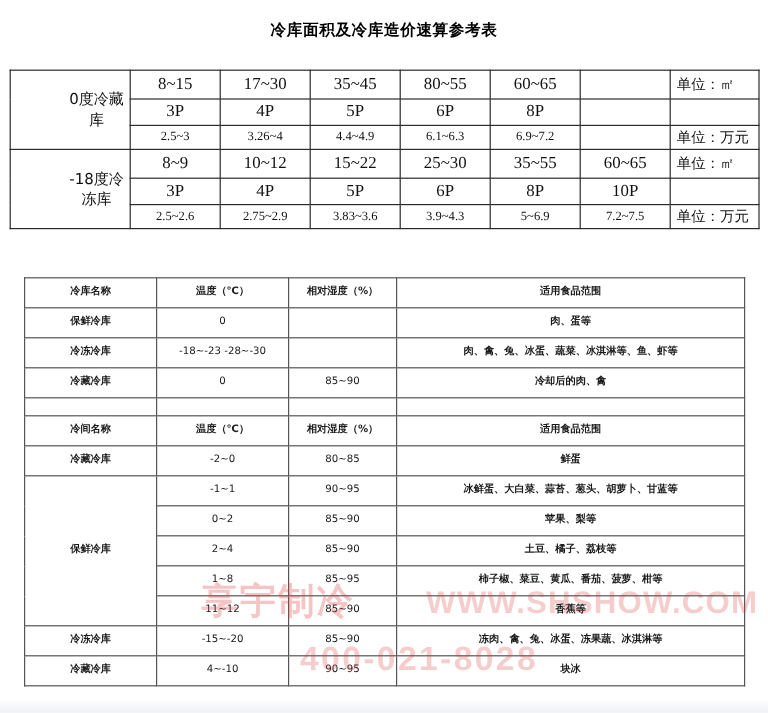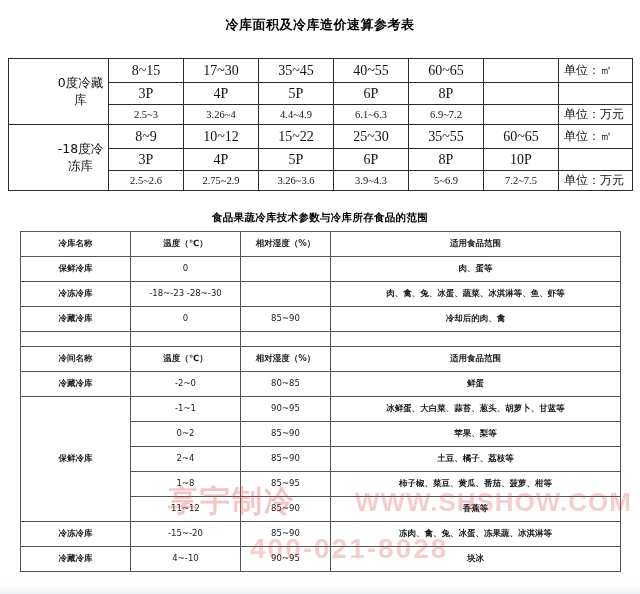--- a/index.html
+++ b/index.html
@@ -180,21 +180,21 @@
         <col style="width:75px">
         <col style="width:74px">
       </colgroup>
       <tbody>
 
         <tr>
           <td class="lbl" rowspan="3">0度冷藏库</td>
           <td class="r-big">8~15</td>
           <td class="r-big">17~30</td>
           <td class="r-big">35~45</td>
-          <td class="r-big">40~55</td>
+          <td class="r-big">80~55</td>
           <td class="r-big">60~65</td>
           <td class="r-big"></td>
           <td class="r-big unit">单位：㎡</td>
         </tr>
         <tr>
           <td class="r-mid">3P</td>
           <td class="r-mid">4P</td>
           <td class="r-mid">5P</td>
           <td class="r-mid">6P</td>
           <td class="r-mid">8P</td>
@@ -226,31 +226,30 @@
           <td class="r-mid">4P</td>
           <td class="r-mid">5P</td>
           <td class="r-mid">6P</td>
           <td class="r-mid">8P</td>
           <td class="r-mid">10P</td>
           <td class="r-mid unit"></td>
         </tr>
         <tr>
           <td class="r-sm">2.5~2.6</td>
           <td class="r-sm">2.75~2.9</td>
-          <td class="r-sm">3.26~3.6</td>
+          <td class="r-sm">3.83~3.6</td>
           <td class="r-sm">3.9~4.3</td>
           <td class="r-sm">5~6.9</td>
           <td class="r-sm">7.2~7.5</td>
           <td class="r-sm unit">单位：万元</td>
         </tr>
       </tbody>
     </table>
   </div>
 
-  <div class="title-2">食品果蔬冷库技术参数与冷库所存食品的范围</div>
 
   <div class="tbl2-wrap">
     <table class="t2">
       <colgroup>
         <col style="width:110px">
         <col style="width:110px">
         <col style="width:90px">
         <col style="width:290px">
       </colgroup>
       <tbody>

